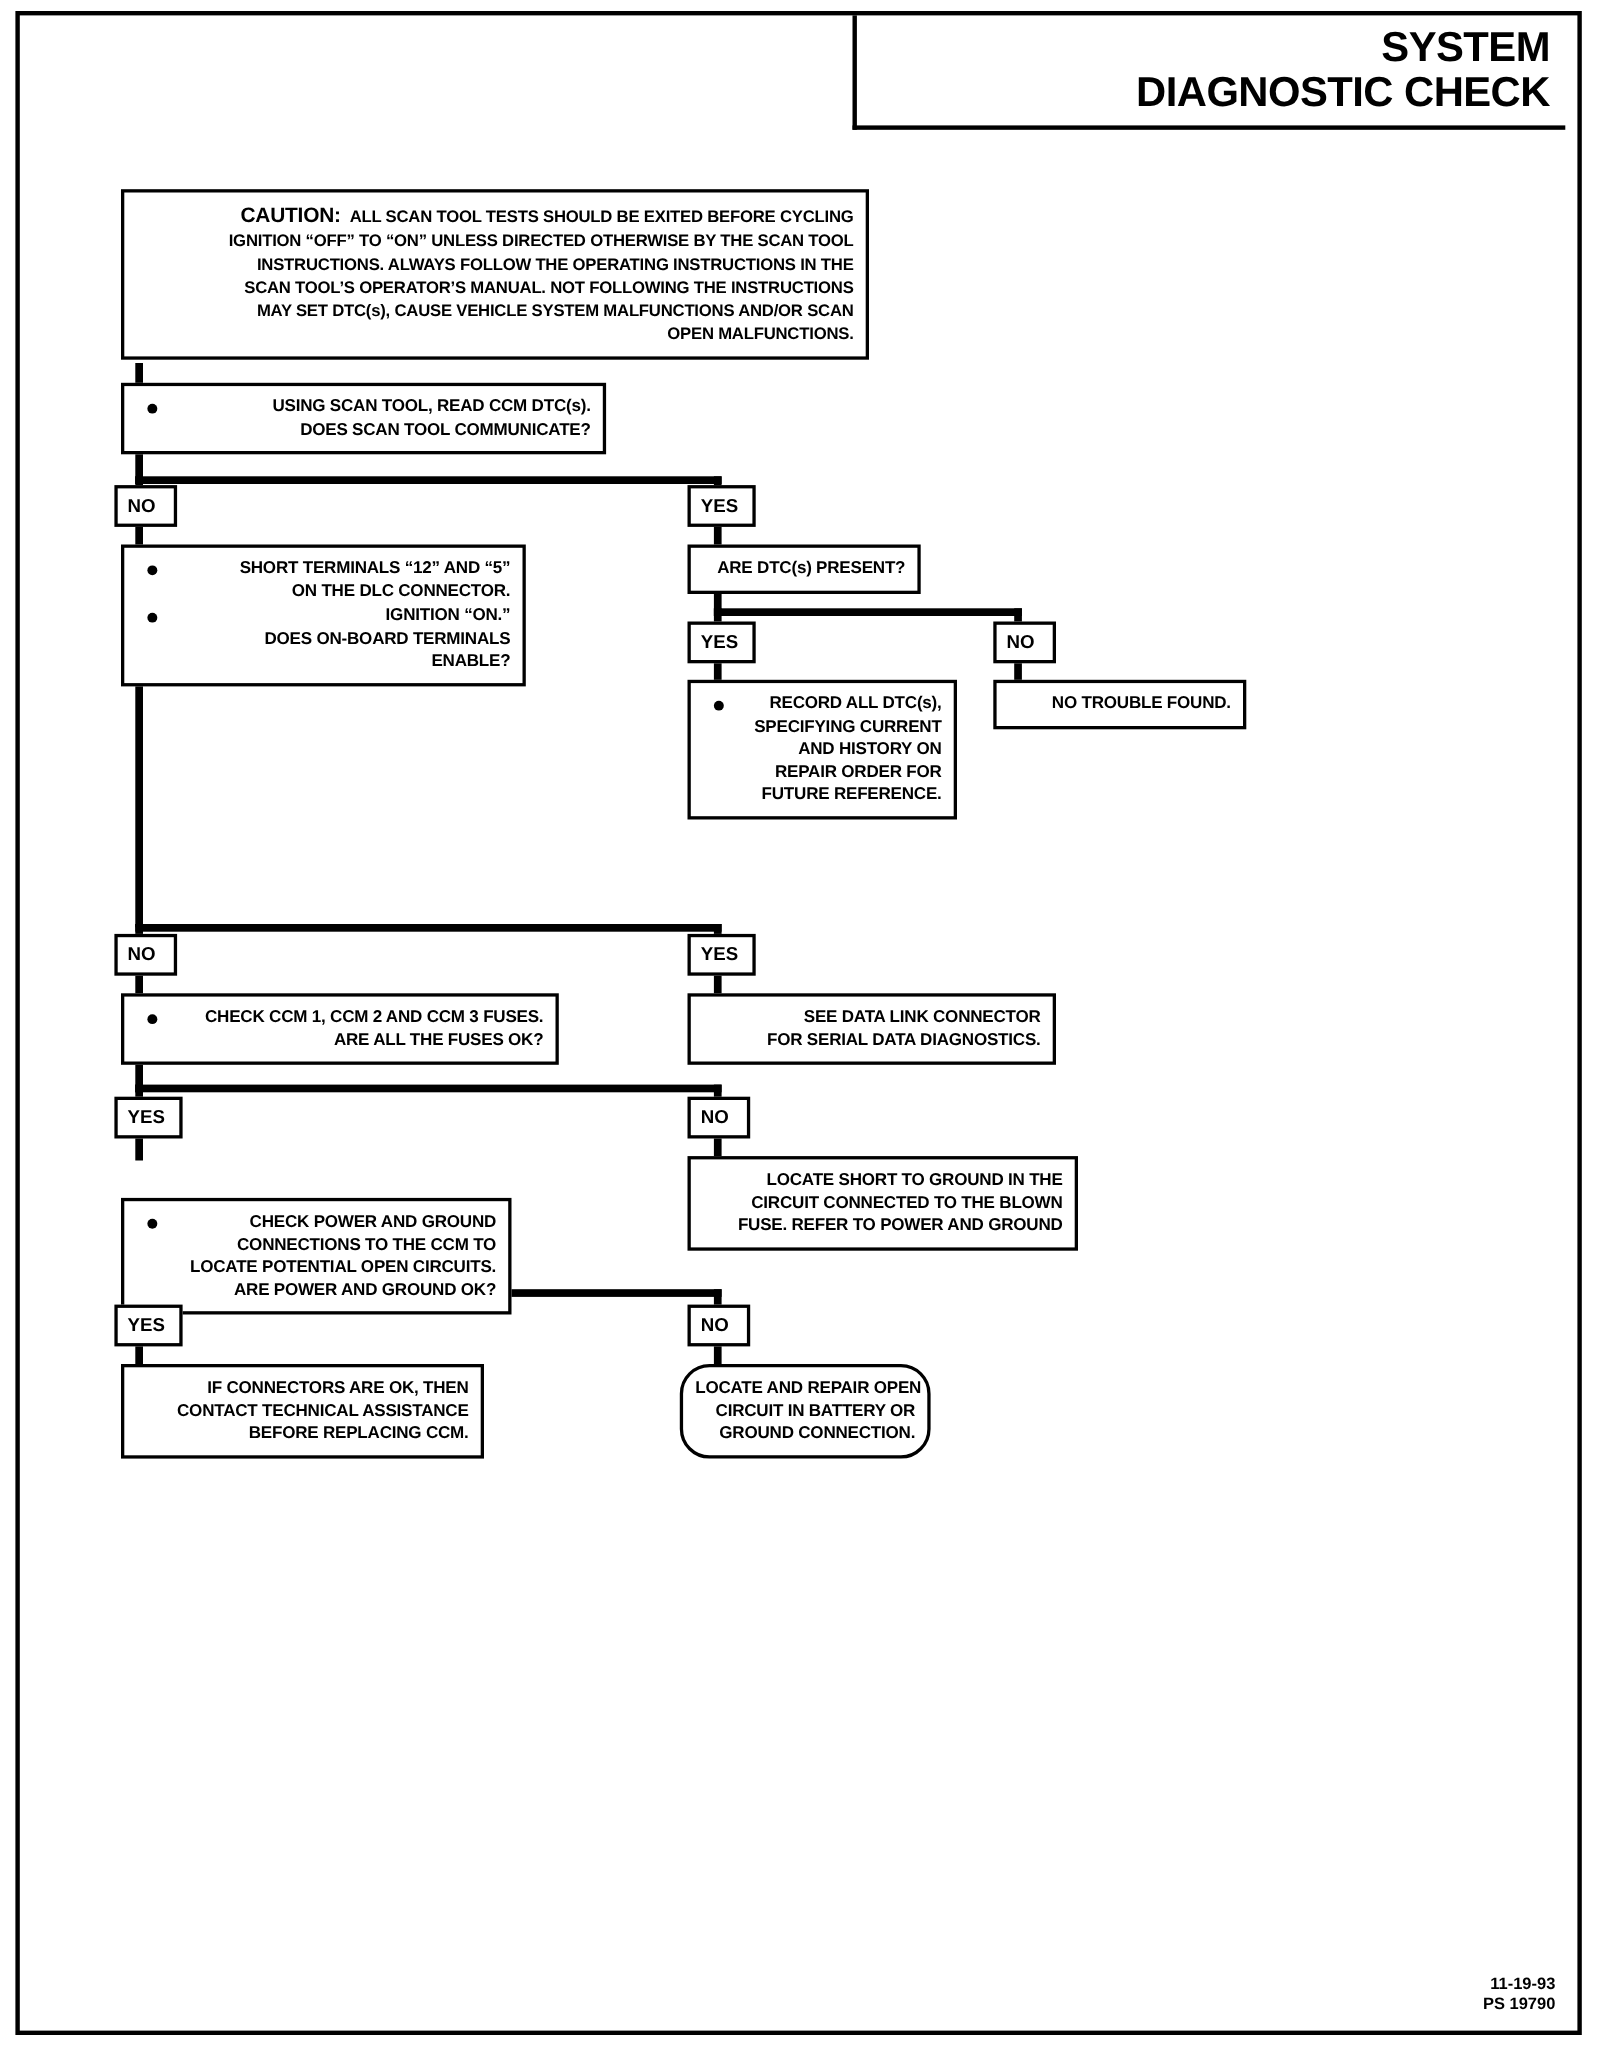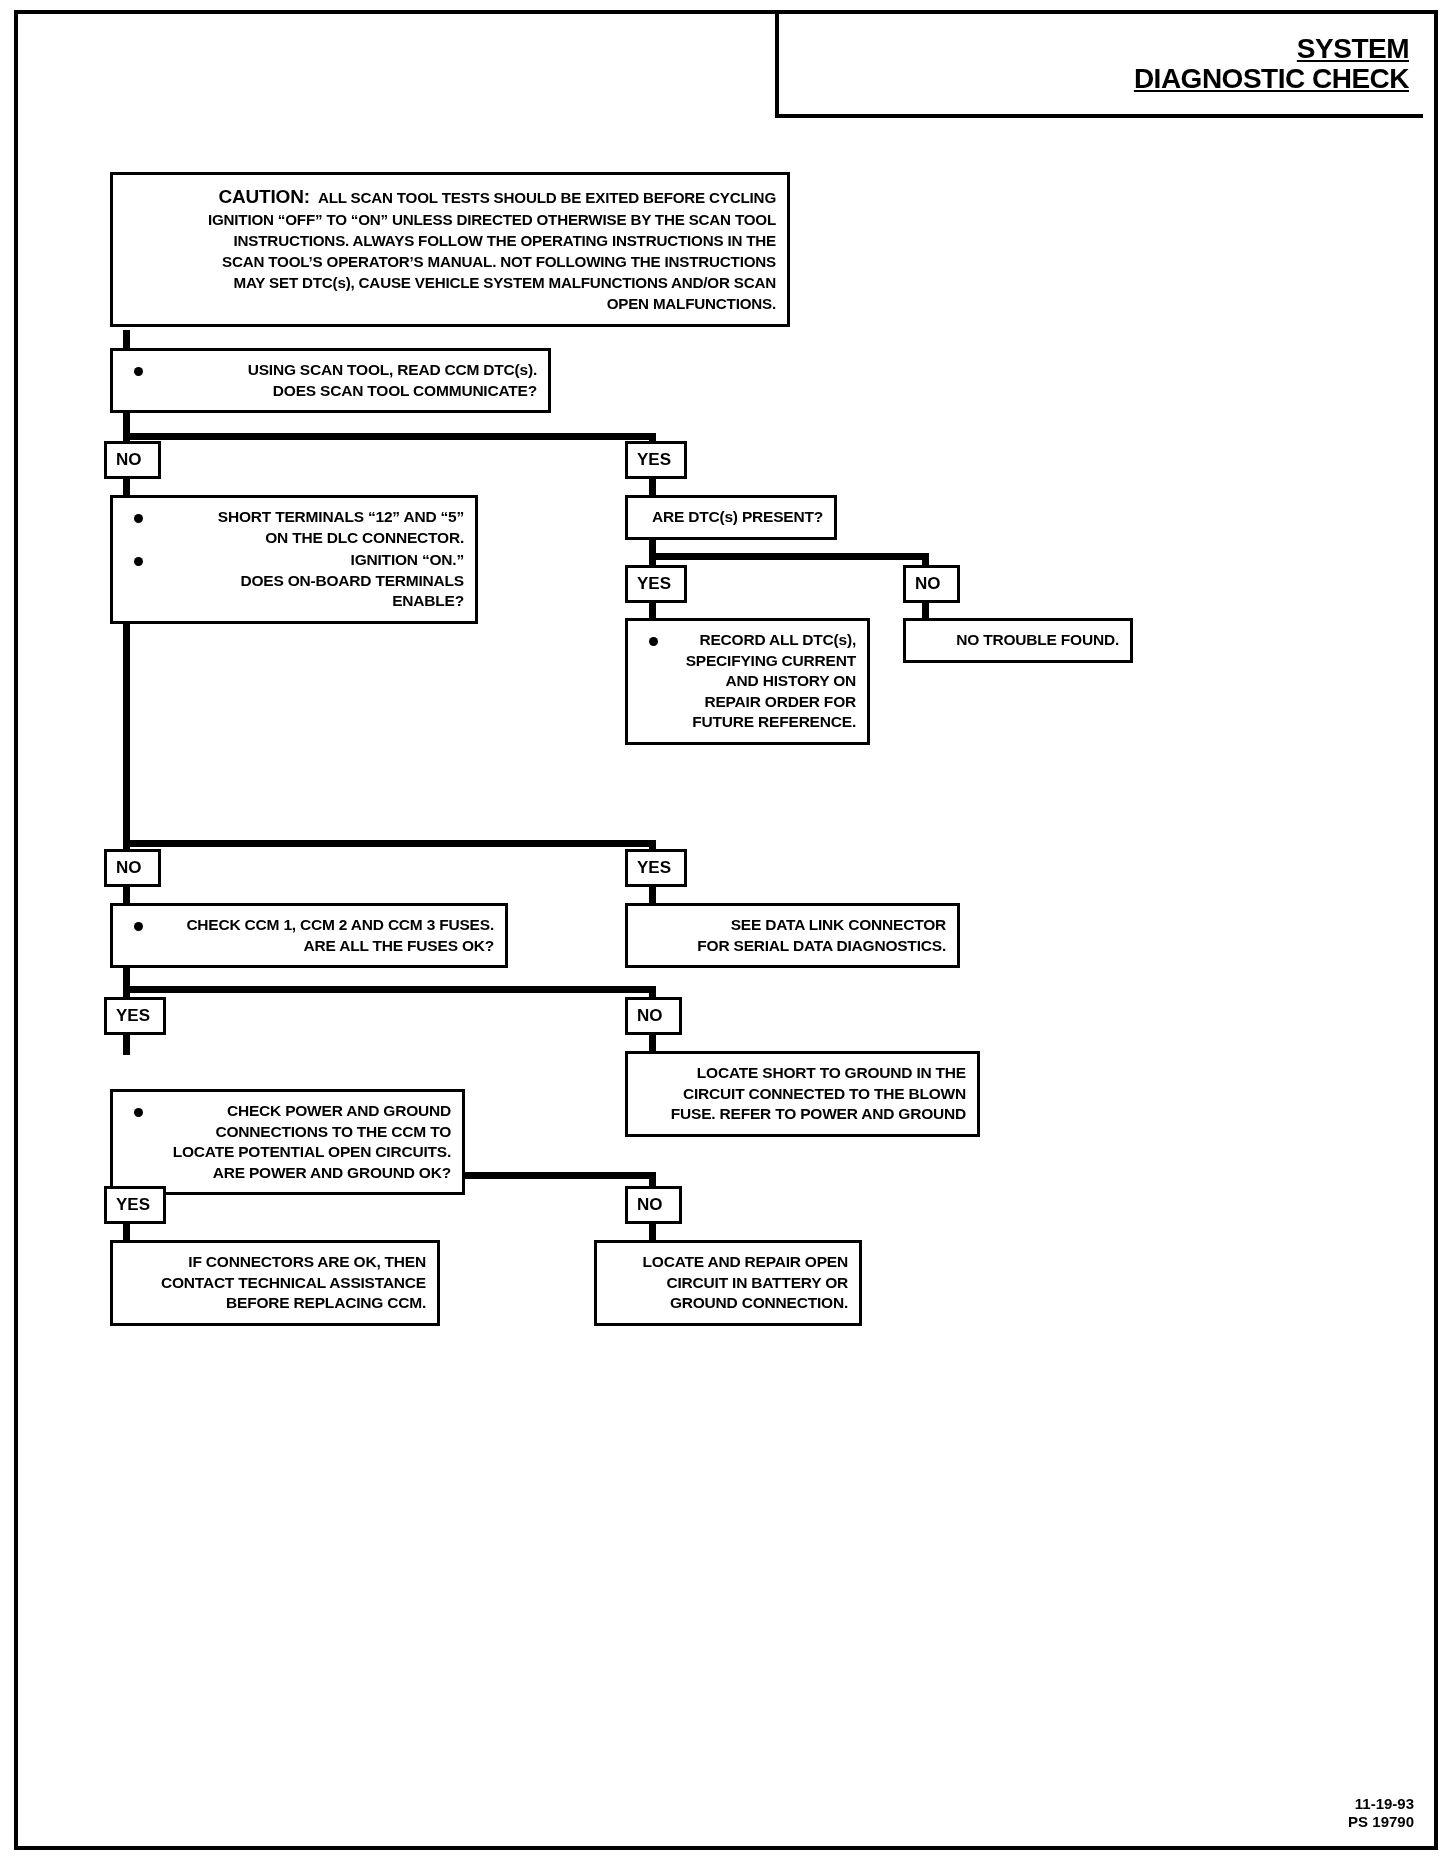--- a/index.html
+++ b/index.html
@@ -37,26 +37,25 @@
     border-top: none;
     border-right: none;
     box-sizing: border-box;
     display: flex;
     flex-direction: column;
     align-items: flex-end;
     justify-content: center;
     padding-right: 14px;
   }
   .title-line {
-    font-size: 28px;
+    font-size: 38px;
     font-weight: bold;
     letter-spacing: -0.5px;
     line-height: 1.08;
     white-space: nowrap;
-    text-decoration: underline;
   }
   
   .fbox {
     position: absolute;
     border: 3px solid #000;
     box-sizing: border-box;
     background: #fff;
     padding: 9px 11px 9px 11px;
     font-size: 15.5px;
     font-weight: bold;
@@ -284,21 +283,21 @@
 
   <div class="vline" style="left:123px; top:1222px; height:22px;"></div>
   <div class="vline" style="left:649px; top:1222px; height:22px;"></div>
 
   <div class="fbox" style="left:110px; top:1240px; width:330px;">
     <span class="ln">IF CONNECTORS ARE OK, THEN</span>
     <span class="ln">CONTACT TECHNICAL ASSISTANCE</span>
     <span class="ln">BEFORE REPLACING CCM.</span>
   </div>
 
-  <div class="fbox" style="left:594px; top:1240px; width:268px;">
+  <div class="fbox" style="left:618px; top:1240px; width:228px;border-radius:27px;">
     <span class="ln">LOCATE AND REPAIR OPEN</span>
     <span class="ln">CIRCUIT IN BATTERY OR</span>
     <span class="ln">GROUND CONNECTION.</span>
   </div>
 
   <div id="footer">
     <div>11-19-93</div>
     <div>PS 19790</div>
   </div>
 

